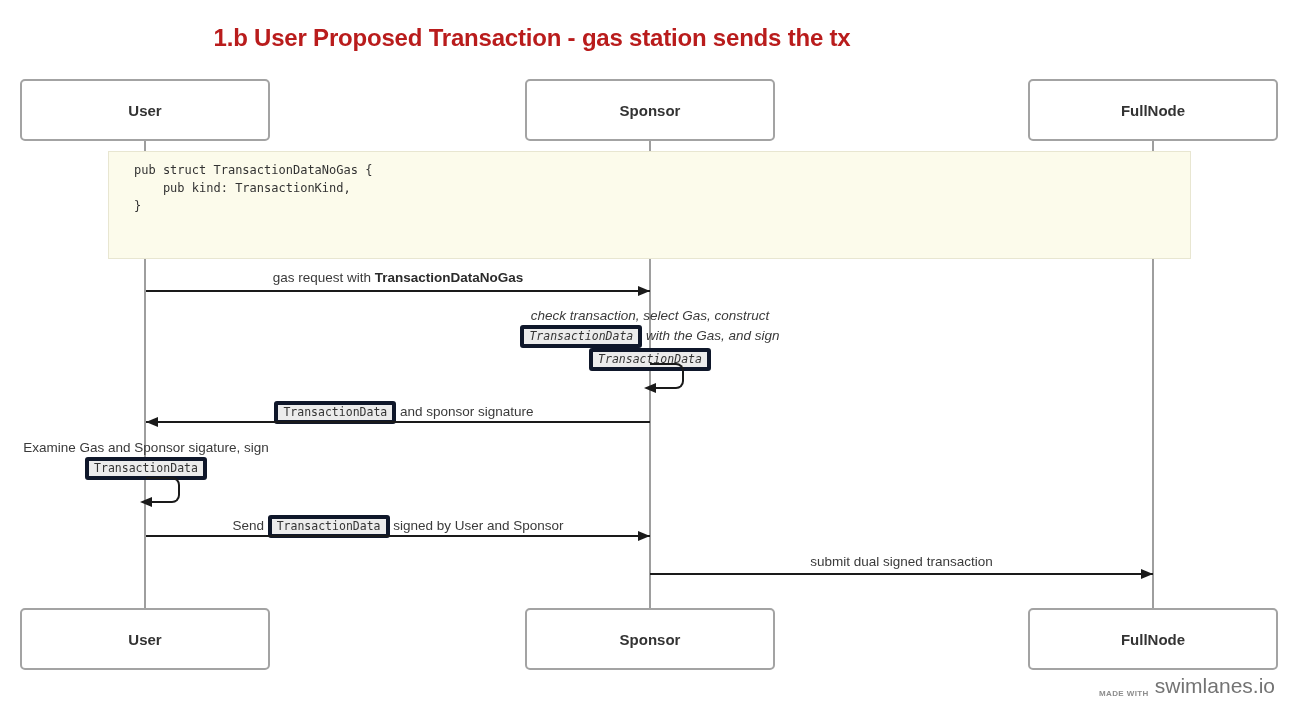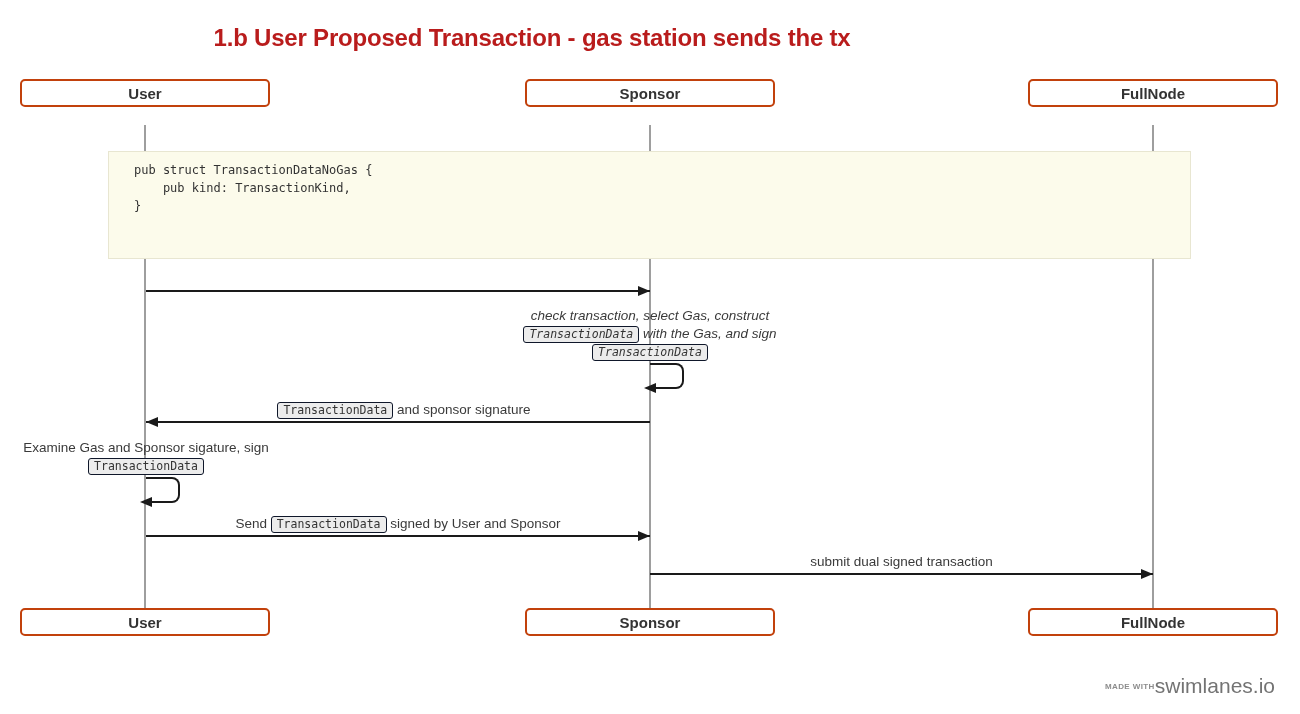--- a/index.html
+++ b/index.html
@@ -24,23 +24,23 @@
     position: absolute;
     top: 125px;
     width: 2px;
     height: 483px;
     background: #9e9e9e;
     z-index: 1;
   }
   .actor-box {
     position: absolute;
     width: 250px;
-    height: 28px;
+    height: 62px;
     box-sizing: border-box;
-    border: 2px solid #c2410c;
+    border: 2px solid #a3a3a3;
     border-radius: 5px;
     background: #ffffff;
     display: flex;
     align-items: center;
     justify-content: center;
     font-size: 15px;
     font-weight: 700;
     color: #333333;
     z-index: 4;
   }
@@ -101,32 +101,32 @@
     border-left: none;
     border-radius: 0 8px 8px 0;
     z-index: 3;
   }
   .chip {
     display: inline-block;
     font-family: "DejaVu Sans Mono", monospace;
     font-size: 11.5px;
     line-height: 15px;
     background: #ececec;
-    border: 1px solid #0f172a;
+    border: 4px solid #0f172a;
     border-radius: 3px;
     padding: 0 5px;
     color: #333333;
     vertical-align: baseline;
   }
   .footer {
     position: absolute;
     right: 25px; top: 674px;
     display: flex;
-    align-items: center;
-    gap: 0;
+    align-items: flex-end;
+    gap: 6px;
     z-index: 4;
   }
   .made-with {
     font-size: 8px;
     letter-spacing: 0.4px;
     text-transform: uppercase;
     color: #8d8d8d;
     font-weight: 700;
   }
   .brand {
@@ -154,20 +154,23 @@
   <div class="actor-box" style="left:1028px; top:79px;">
     <span>FullNode</span>
   </div>
 
   <div class="note">
     <div class="code-line">pub struct TransactionDataNoGas {</div>
     <div class="code-line">    pub kind: TransactionKind,</div>
     <div class="code-line">}</div>
   </div>
 
+  <div class="msg-label" style="left:146px; top:269px; width:504px;">
+    <span>gas request with </span><b>TransactionDataNoGas</b>
+  </div>
   <div class="msg-line" style="left:146px; top:290px; width:504px;"></div>
   <div class="arrow-right" style="left:638px; top:286px;"></div>
 
   <div class="msg-label" style="left:400px; top:307px; width:500px;font-style:italic;">
     <div>check transaction, select Gas, construct</div>
     <div><span class="chip">TransactionData</span><span> with the Gas, and sign</span></div>
     <div><span class="chip">TransactionData</span></div>
   </div>
   <div class="self-loop" style="left:650px; top:363px;"></div>
   <div class="arrow-left" style="left:644px; top:383px;"></div>

